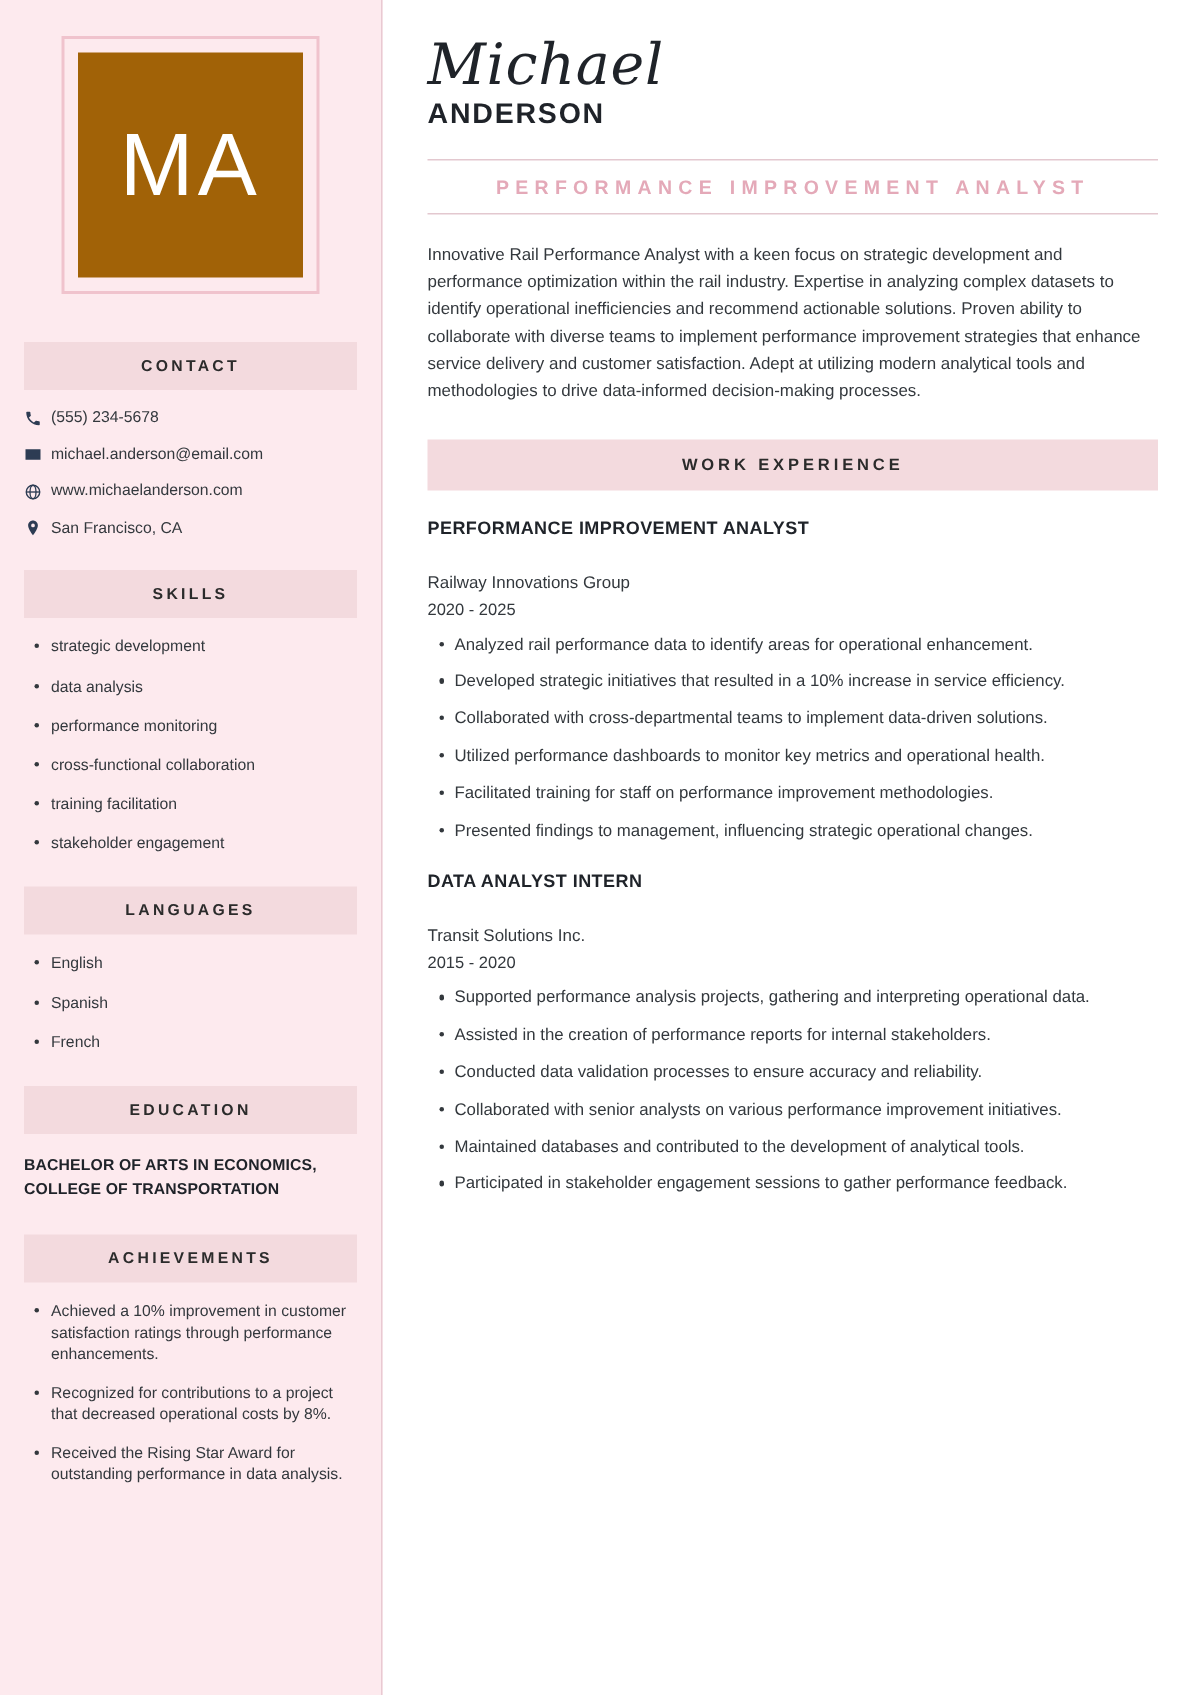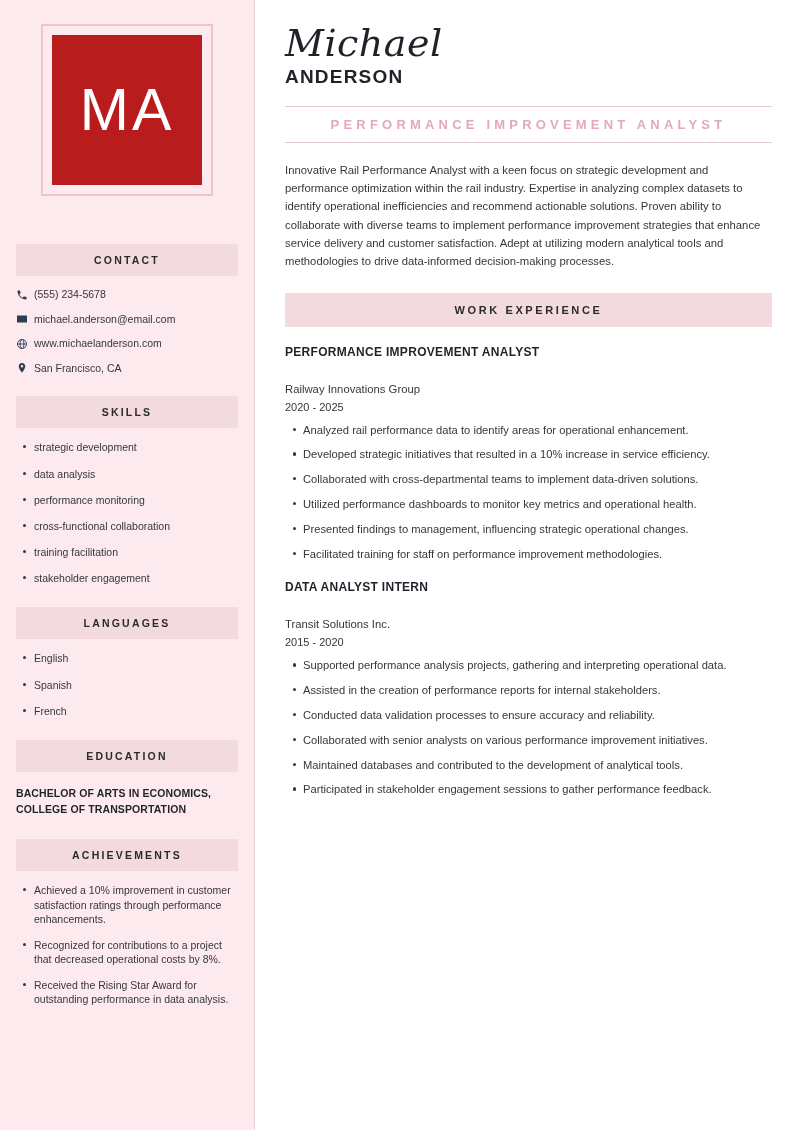--- a/index.html
+++ b/index.html
@@ -36,42 +36,42 @@
     margin: 24px auto 0;
     width: 172px;
     height: 172px;
     border: 2px solid #f0c3cd;
     box-sizing: border-box;
     padding: 9px;
   }
   .monogram {
     width: 100%;
     height: 100%;
-    background: #b91c1c;
+    background: #a16207;
     color: #ffffff;
     display: flex;
     align-items: center;
     justify-content: center;
     font-size: 59px;
     letter-spacing: 3px;
     font-weight: 400;
     font-family: "Liberation Sans", sans-serif;
   }
 
   .side-heading {
     background: #f3dade;
     text-align: center;
     font-size: 10.5px;
     font-weight: bold;
     letter-spacing: 2.2px;
     color: #2b2b2b;
     padding: 10px 0;
     margin-top: 22px;
   }
-  .side-heading.first { margin-top: 48px; text-align: center; }
+  .side-heading.first { margin-top: 32px; text-align: center; }
 
   .contact-list {
     margin: 12px 0 0 0;
     padding: 0;
     list-style: none;
   }
   .contact-item {
     display: flex;
     align-items: flex-end;
     font-size: 10.5px;
@@ -306,22 +306,22 @@
 
     <section class="job">
       <div class="job-title">PERFORMANCE IMPROVEMENT ANALYST</div>
       <div class="job-company">Railway Innovations Group</div>
       <div class="job-dates">2020 - 2025</div>
       <ul class="job-bullets">
         <li>Analyzed rail performance data to identify areas for operational enhancement.</li>
         <li>Developed strategic initiatives that resulted in a 10% increase in service efficiency.</li>
         <li>Collaborated with cross-departmental teams to implement data-driven solutions.</li>
         <li>Utilized performance dashboards to monitor key metrics and operational health.</li>
+        <li>Facilitated training for staff on performance improvement methodologies.</li>
         <li>Presented findings to management, influencing strategic operational changes.</li>
-        <li>Facilitated training for staff on performance improvement methodologies.</li>
       </ul>
     </section>
 
     <section class="job">
       <div class="job-title">DATA ANALYST INTERN</div>
       <div class="job-company">Transit Solutions Inc.</div>
       <div class="job-dates">2015 - 2020</div>
       <ul class="job-bullets">
         <li>Supported performance analysis projects, gathering and interpreting operational data.</li>
         <li>Assisted in the creation of performance reports for internal stakeholders.</li>

